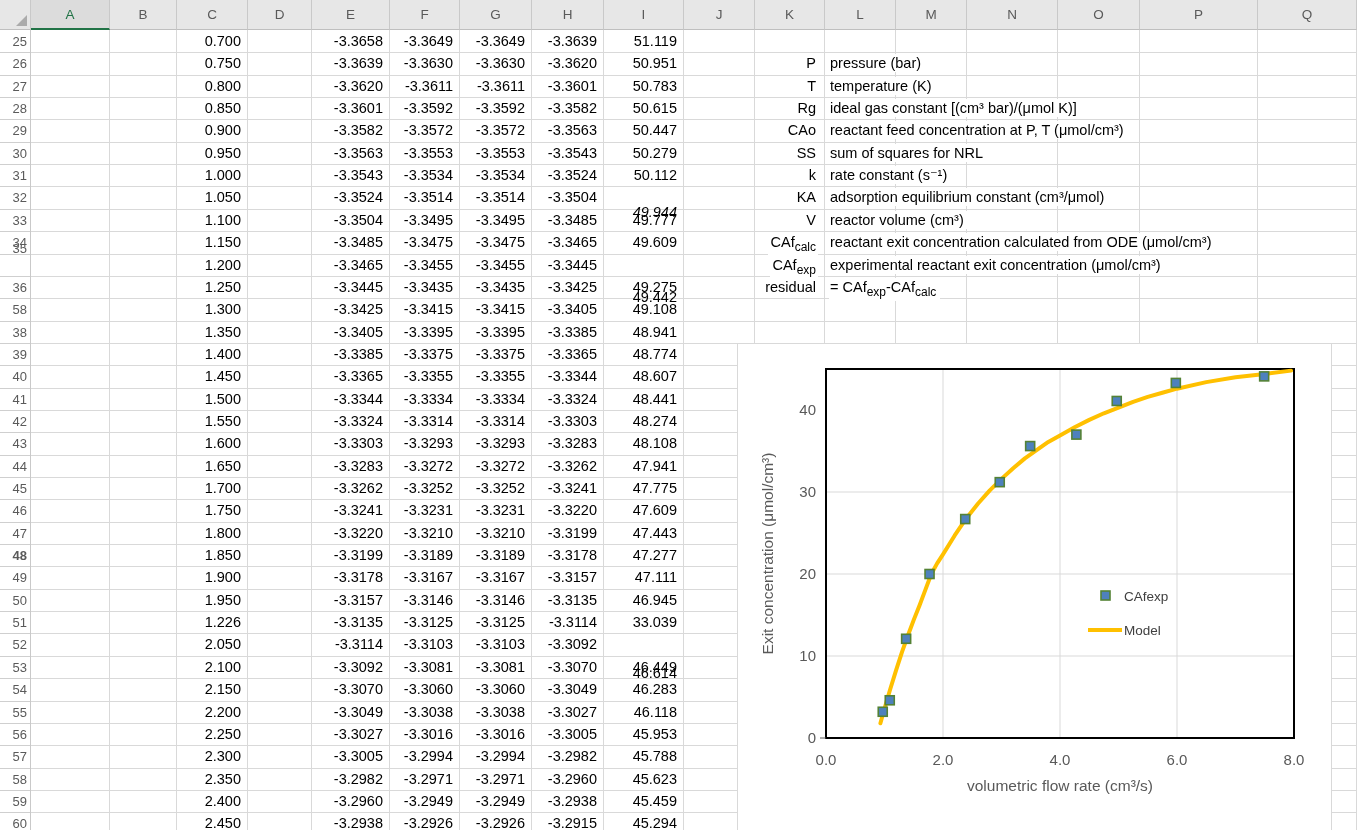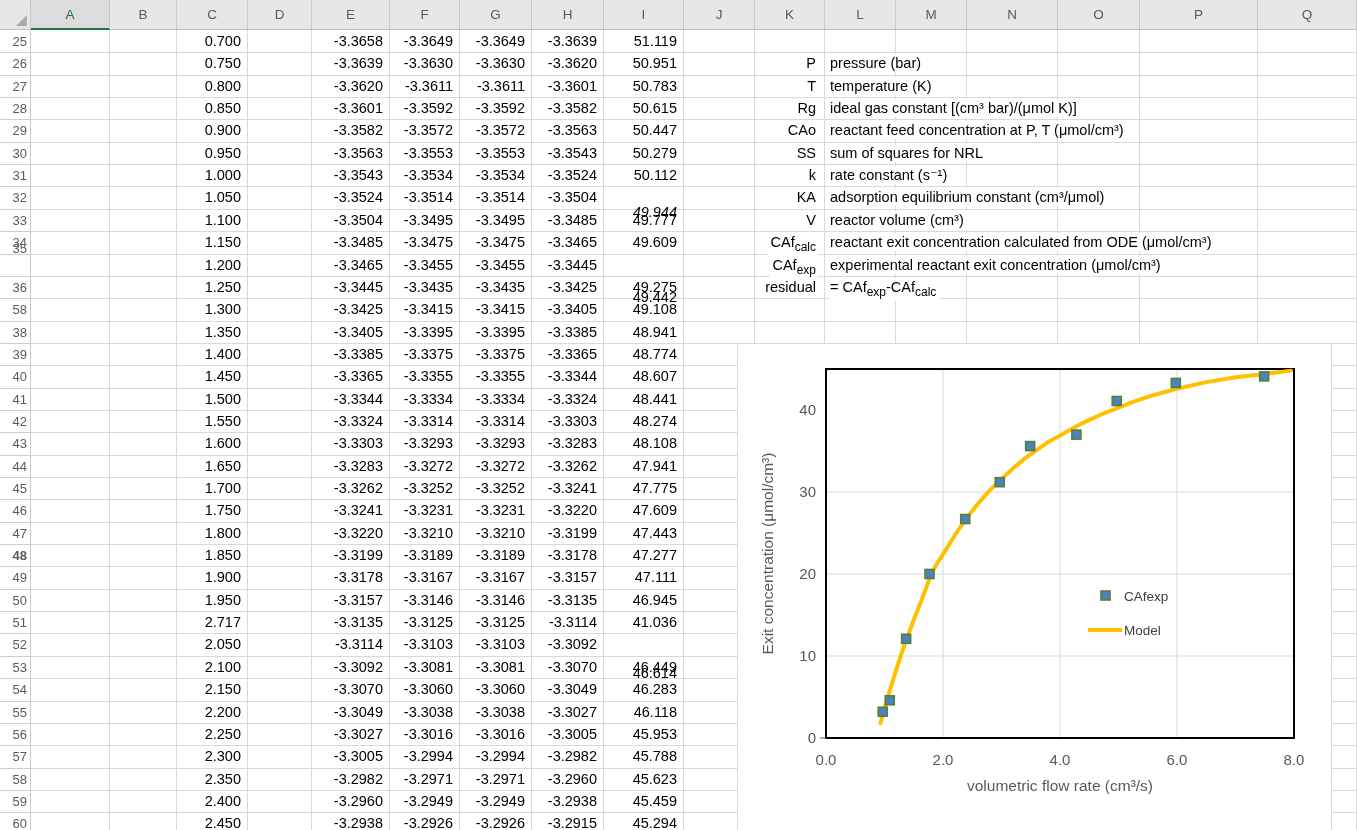--- a/index.html
+++ b/index.html
@@ -331,26 +331,26 @@
       <div class="cellv" style="left: 392px; top: 568.4px; width: 61px; z-index: 2;">-3.3167</div>
       <div class="cellv" style="left: 462px; top: 568.4px; width: 63px; z-index: 2;">-3.3167</div>
       <div class="cellv" style="left: 534px; top: 568.4px; width: 63px; z-index: 2;">-3.3157</div>
       <div class="cellv" style="left: 606px; top: 568.4px; width: 71px; z-index: 2;">47.111</div>
       <div class="cellv" style="left: 179px; top: 590.75px; width: 62px; z-index: 2;">1.950</div>
       <div class="cellv" style="left: 314px; top: 590.75px; width: 69px; z-index: 2;">-3.3157</div>
       <div class="cellv" style="left: 392px; top: 590.75px; width: 61px; z-index: 2;">-3.3146</div>
       <div class="cellv" style="left: 462px; top: 590.75px; width: 63px; z-index: 2;">-3.3146</div>
       <div class="cellv" style="left: 534px; top: 590.75px; width: 63px; z-index: 2;">-3.3135</div>
       <div class="cellv" style="left: 606px; top: 590.75px; width: 71px; z-index: 2;">46.945</div>
-      <div class="cellv" style="left: 179px; top: 613.1px; width: 62px; z-index: 2;">2.717</div>
+      <div class="cellv" style="left: 179px; top: 613.1px; width: 62px; z-index: 2;">1.226</div>
       <div class="cellv" style="left: 314px; top: 613.1px; width: 69px; z-index: 2;">-3.3135</div>
       <div class="cellv" style="left: 392px; top: 613.1px; width: 61px; z-index: 2;">-3.3125</div>
       <div class="cellv" style="left: 462px; top: 613.1px; width: 63px; z-index: 2;">-3.3125</div>
       <div class="cellv" style="left: 534px; top: 613.1px; width: 63px; z-index: 2;">-3.3114</div>
-      <div class="cellv" style="left: 606px; top: 613.1px; width: 71px; z-index: 2;">41.036</div>
+      <div class="cellv" style="left: 606px; top: 613.1px; width: 71px; z-index: 2;">33.039</div>
       <div class="cellv" style="left: 179px; top: 635.45px; width: 62px; z-index: 2;">2.050</div>
       <div class="cellv" style="left: 314px; top: 635.45px; width: 69px; z-index: 2;">-3.3114</div>
       <div class="cellv" style="left: 392px; top: 635.45px; width: 61px; z-index: 2;">-3.3103</div>
       <div class="cellv" style="left: 462px; top: 635.45px; width: 63px; z-index: 2;">-3.3103</div>
       <div class="cellv" style="left: 534px; top: 635.45px; width: 63px; z-index: 2;">-3.3092</div>
       <div class="cellv" style="left: 606px; top: 664px; width: 71px; z-index: 2;">46.614</div>
       <div class="cellv" style="left: 179px; top: 657.8px; width: 62px; z-index: 2;">2.100</div>
       <div class="cellv" style="left: 314px; top: 657.8px; width: 69px; z-index: 2;">-3.3092</div>
       <div class="cellv" style="left: 392px; top: 657.8px; width: 61px; z-index: 2;">-3.3081</div>
       <div class="cellv" style="left: 462px; top: 657.8px; width: 63px; z-index: 2;">-3.3081</div>

